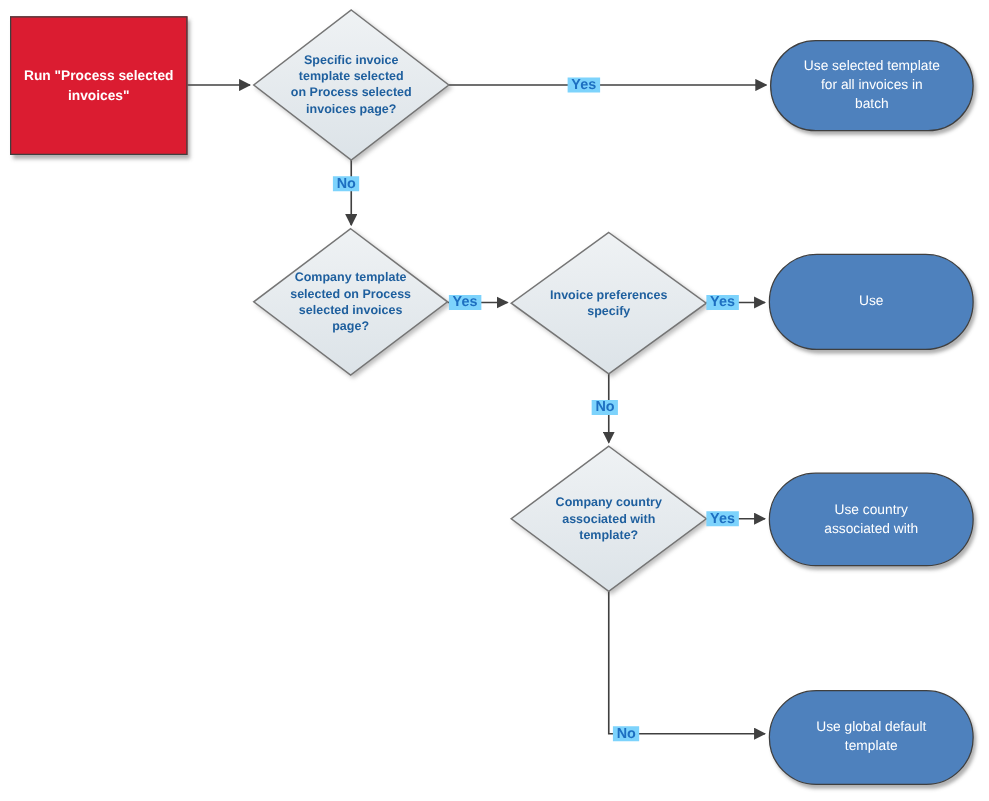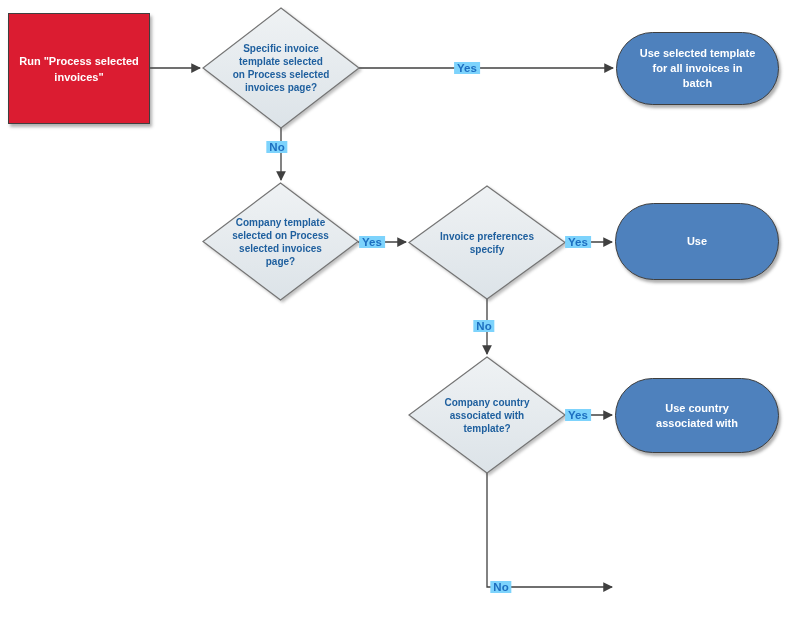--- a/index.html
+++ b/index.html
@@ -55,21 +55,21 @@
   }
 
   .terminator {
     background: var(--terminal_fill, #4E81BD);
     border: 1.6px solid var(--terminal_border, #3F3F3F);
     border-radius: 999px;
     box-shadow: 2px 3px 3px rgba(80,80,80,0.45);
   }
   .terminator .node-label {
     color: var(--node_text, #fff);
-    font-weight: bold;
+    font-weight: normal;
     font-size: 11px;
     line-height: 15px;
   }
 
   .decision { background: transparent; }
   .decision .shape {
     position: absolute;
     left: 0; top: 0;
     width: 100%; height: 100%;
     overflow: visible;
@@ -175,20 +175,24 @@
     <span class="node-label">Company country
 associated with
 template?</span>
   </div>
 
   <div class="node terminator" style="left:615px; top:378px; width:164px; height:75px;">
     <span class="node-label">Use country
 associated with</span>
   </div>
 
+  <div class="node terminator" style="left:615px; top:552px; width:164px; height:76px;">
+    <span class="node-label">Use global default
+template</span>
+  </div>
 
   <div class="edge-label" style="left:467px; top:68px;">Yes</div>
   <div class="edge-label" style="left:277px; top:147px;">No</div>
   <div class="edge-label" style="left:372px; top:242px;">Yes</div>
   <div class="edge-label" style="left:578px; top:242px;">Yes</div>
   <div class="edge-label" style="left:484px; top:326px;">No</div>
   <div class="edge-label" style="left:578px; top:415px;">Yes</div>
   <div class="edge-label" style="left:501px; top:587px;">No</div>
 
 </div>

